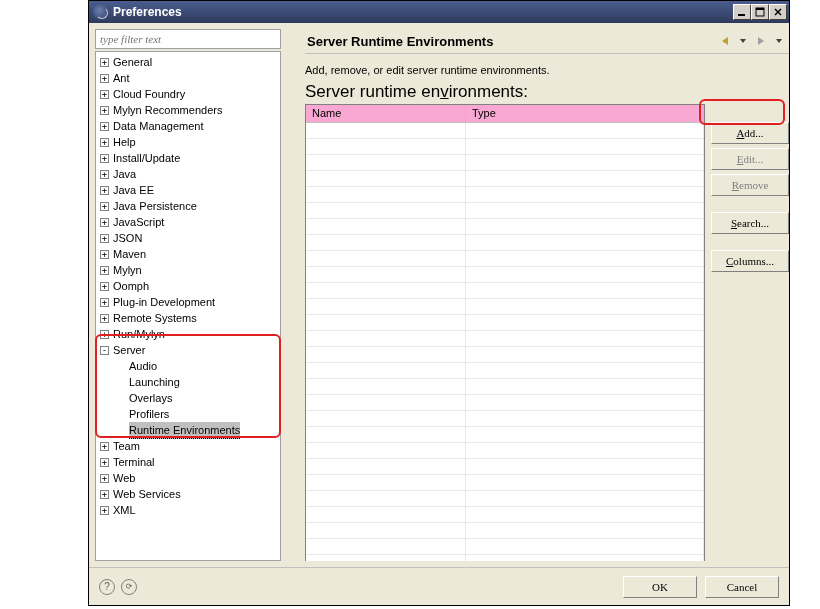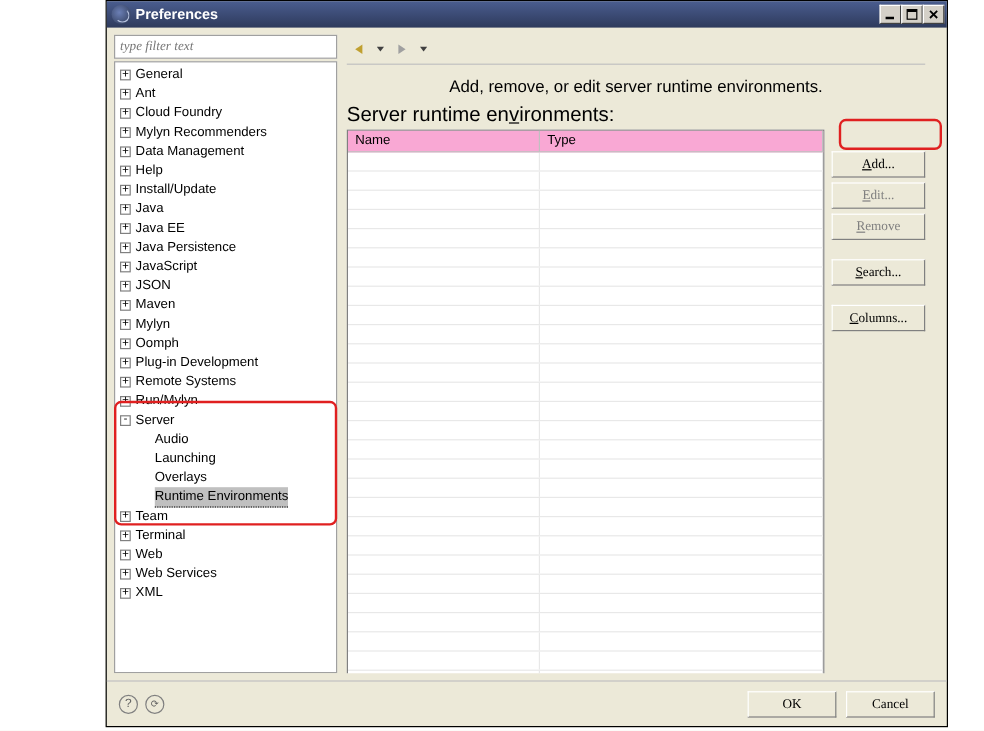--- a/index.html
+++ b/index.html
@@ -5,37 +5,37 @@
 * { box-sizing: border-box; margin: 0; padding: 0; }
 body { font-family: Tahoma, sans-serif; font-size: 11px; background: #fff; width: 820px; height: 609px; position: relative; }
 .outer { position: absolute; left: 56px; top: 0; width: 702px; height: 606px; border: 1px solid #000; background: #ece9d8; display: flex; flex-direction: column; margin-left: 32px; }
 .titlebar { height: 22px; background: linear-gradient(to bottom, #4a5d8f 0%, #2e3a5c 100%); display: flex; align-items: center; padding: 0 2px 0 4px; color: #fff; font-weight: bold; font-size: 12px; }
 .titlebar-icon { width: 16px; height: 16px; margin-right: 4px; background: radial-gradient(circle at 40% 40%, #6b7fb5 0%, #2a3550 100%); border-radius: 50%; position: relative; }
 .titlebar-icon::after { content: ''; position: absolute; top: 3px; left: 3px; width: 10px; height: 10px; border: 1px solid #b8c4e0; border-radius: 50%; border-top-color: transparent; border-left-color: transparent; }
 .title-text { flex: 1; }
 .win-btns { display: flex; gap: 0; }
 .win-btn { width: 18px; height: 16px; background: #d4d0c8; border: 1px solid #fff; border-right-color: #404040; border-bottom-color: #404040; display: flex; align-items: center; justify-content: center; font-size: 10px; font-family: monospace; line-height: 1; cursor: pointer; color: #000; }
 .win-btn svg { width: 10px; height: 10px; }
-.content { flex: 1; display: flex; gap: 0; padding: 6px 18px 0 6px; overflow: hidden; }
+.content { flex: 1; display: flex; gap: 16px; padding: 6px 0 0 6px; overflow: hidden; }
 .left-panel { width: 186px; display: flex; flex-direction: column; }
 .filter-input { height: 20px; border: 1px solid #a0a0a0; padding: 0 4px; font-size: 11px; font-family: Tahoma; font-style: italic; color: #808080; background: #fff; }
 .tree { flex: 1; border: 1px solid #a0a0a0; background: #fff; margin-top: 2px; overflow-y: auto; padding: 2px 0; font-size: 11px; line-height: 16px; }
 .tree-item { display: flex; align-items: center; height: 16px; padding-left: 4px; cursor: pointer; }
 .tree-item.child { padding-left: 20px; }
 .expander { width: 9px; height: 9px; border: 1px solid #808080; background: #fff; display: flex; align-items: center; justify-content: center; margin-right: 4px; font-size: 9px; line-height: 1; font-family: monospace; color: #000; flex-shrink: 0; }
 .expander-space { width: 13px; flex-shrink: 0; }
 .tree-item.selected .tree-label { background: #c0c0c0; border-bottom: 1px dotted #000; }
 .highlight-box { position: absolute; border: 2px solid #e02020; border-radius: 6px; pointer-events: none; }
 .right-panel { flex: 1; display: flex; flex-direction: column; padding-left: 8px; }
 .right-header { display: flex; align-items: center; justify-content: space-between; padding: 4px 2px; border-bottom: 1px solid #c0c0c0; }
 .page-title { font-size: 13px; font-weight: bold; }
 .nav-arrows { display: flex; gap: 2px; align-items: center; }
 .nav-arrow { width: 16px; height: 16px; display: flex; align-items: center; justify-content: center; cursor: pointer; }
 .nav-arrow .tri { width: 0; height: 0; }
-.desc { padding: 10px 0 6px 0; font-size: 14px; text-align: center; }
+.desc { padding: 10px 0 6px 0; font-size: 11px; }
 .table-label { padding-bottom: 2px; font-size: 17px; }
 .table-row { display: flex; gap: 6px; flex: 1; }
 .table-wrap { flex: 1; border: 1px solid #808080; background: #fff; display: flex; flex-direction: column; }
 .table-head { display: flex; height: 18px; }
 .th { background: #f9a8d4; border-right: 1px solid #c0c0c0; border-bottom: 1px solid #c0c0c0; padding: 2px 6px; font-size: 11px; }
 .th:first-child { width: 160px; }
 .th:nth-child(2) { flex: 1; }
 .table-body { flex: 1; overflow: auto; }
 .table-body-inner { min-height: 100%; }
 .grid-row { height: 16px; border-bottom: 1px solid #e8e8e8; display: flex; }
@@ -165,20 +165,24 @@
             <span class="tree-label">Audio</span>
           </div>
           <div class="tree-item child">
             <span class="expander-space"></span>
             <span class="tree-label">Launching</span>
           </div>
           <div class="tree-item child">
             <span class="expander-space"></span>
             <span class="tree-label">Overlays</span>
           </div>
+          <div class="tree-item child">
+            <span class="expander-space"></span>
+            <span class="tree-label">Profilers</span>
+          </div>
           <div class="tree-item child selected">
             <span class="expander-space"></span>
             <span class="tree-label">Runtime Environments</span>
           </div>
           <div class="tree-item">
             <span class="expander">+</span>
             <span class="tree-label">Team</span>
           </div>
           <div class="tree-item">
             <span class="expander">+</span>
@@ -194,20 +198,21 @@
           </div>
           <div class="tree-item">
             <span class="expander">+</span>
             <span class="tree-label">XML</span>
           </div>
         </div>
     </div>
 
     <div class="right-panel">
       <div class="right-header">
+        <div class="page-title">Server Runtime Environments</div>
         <div class="nav-arrows">
           <div class="nav-arrow">
               <div class="tri" style="border-top:4px solid transparent;border-bottom:4px solid transparent;border-right:6px solid #c0a030"></div>
             </div>
           <div class="nav-arrow">
               <div class="tri" style="border-left:3px solid transparent;border-right:3px solid transparent;border-top:4px solid #404040"></div>
             </div>
           <div class="nav-arrow">
               <div class="tri" style="border-top:4px solid transparent;border-bottom:4px solid transparent;border-left:6px solid #a0a0a0"></div>
             </div>

